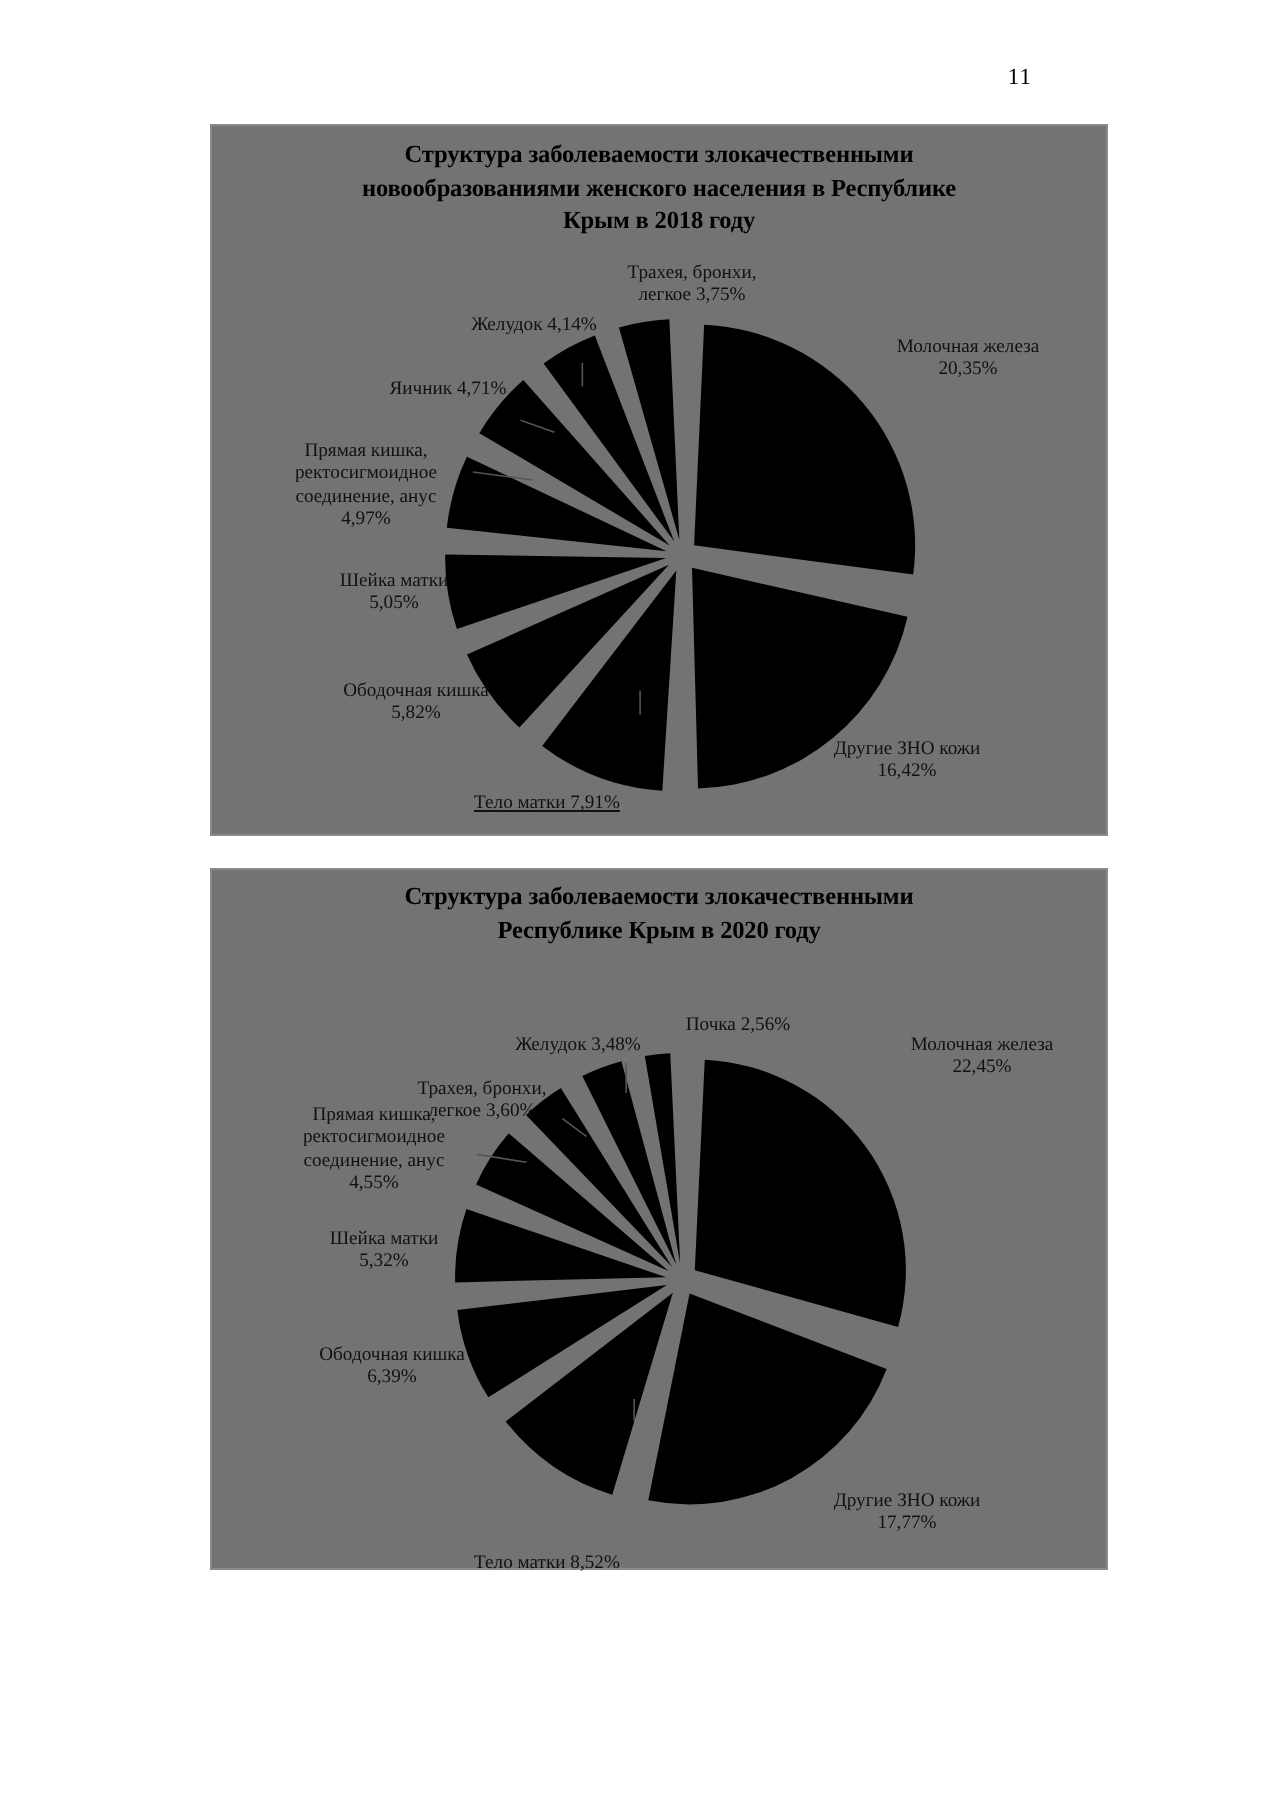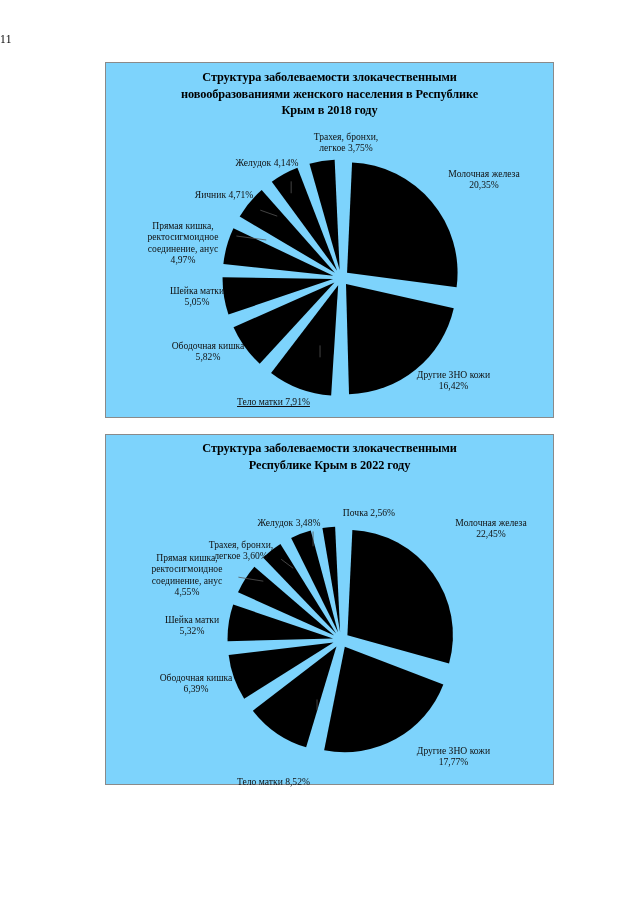--- a/index.html
+++ b/index.html
@@ -3,25 +3,25 @@
 <meta charset="utf-8">
 <style>
   html,body{margin:0;padding:0;}
   body{
     width:640px;height:904px;background:#ffffff;
     font-family:"Liberation Serif", serif;
     color:#000;position:relative;overflow:hidden;
   }
   .page-number{
     position:absolute;top:33px;left:0;width:516px;
-    text-align:left;font-size:11.5px;letter-spacing:.5px;
+    text-align:right;font-size:11.5px;letter-spacing:.5px;
   }
   .chart-box{
     position:absolute;left:105px;width:449px;
-    border:1px solid #8a8a8a;background:#7dd3fc;box-sizing:border-box;
+    border:1px solid #8a8a8a;background:#737373;box-sizing:border-box;
   }
   #chart-box-2018{top:62px;height:356px;}
   #chart-box-2019{top:434px;height:351px;}
   .chart-title{
     position:absolute;left:0;width:100%;
     text-align:center;font-weight:bold;font-size:12.3px;
     line-height:16.5px;letter-spacing:-0.1px;
   }
   #chart-box-2018 .chart-title{top:6px;}
   #chart-box-2019 .chart-title{top:5px;}
@@ -84,21 +84,21 @@
   <div class="lbl" style="left:68px;top:126px;width:100px;">Яичник 4,71%</div>
   <div class="lbl" style="left:106px;top:94px;width:110px;">Желудок 4,14%</div>
   <div class="lbl" style="left:185px;top:68px;width:110px;">Трахея, бронхи,
 легкое 3,75%</div>
 </div>
 
 <div class="chart-box" id="chart-box-2019">
 
   <div class="chart-title">
     <span>Структура заболеваемости злокачественными</span>
-    <span>Республике Крым в 2022 году</span>
+    <span>Республике Крым в 2020 году</span>
   </div>
 
   <div class="plot">
     <svg viewBox="0 0 449 351" preserveAspectRatio="none" aria-hidden="true">
       <g id="pie-2019-slices">
           <path d="M 242.48359594497742 201.31353186052945 L 247.47687972019955 95.43120511456063 A 106 106 0 0 1 344.58889991933137 229.78293473984502 Z" fill="#000000"></path>
           <path d="M 239.86217070923732 213.0059715538039 L 338.8351202441821 250.95798415331254 A 106 106 0 0 1 219.11521351404136 316.95578524839743 Z" fill="#000000"></path>
           <path d="M 231.46486590084425 212.59033828438834 L 201.02744279948698 314.1263578781707 A 106 106 0 0 1 147.50430904561327 277.2944717888216 Z" fill="#000000"></path>
           <path d="M 228.45931777521182 208.67172445898967 L 138.7821839744113 265.18731233767426 A 106 106 0 0 1 123.20490348248182 221.22195441283344 Z" fill="#000000"></path>
           <path d="M 228.0926815450905 204.7857863233156 L 122.124309095958 207.37500251396781 A 106 106 0 0 1 127.78337975647067 170.52146122154846 Z" fill="#000000"></path>

